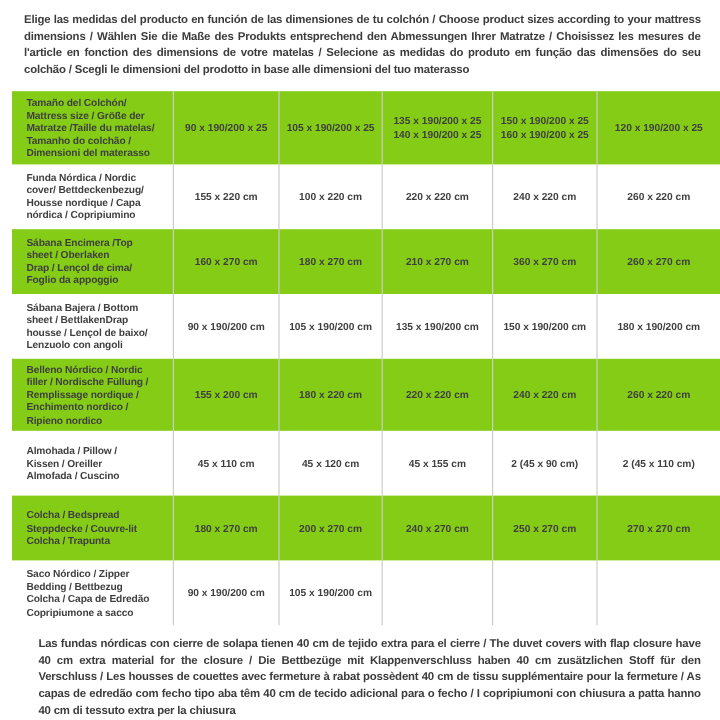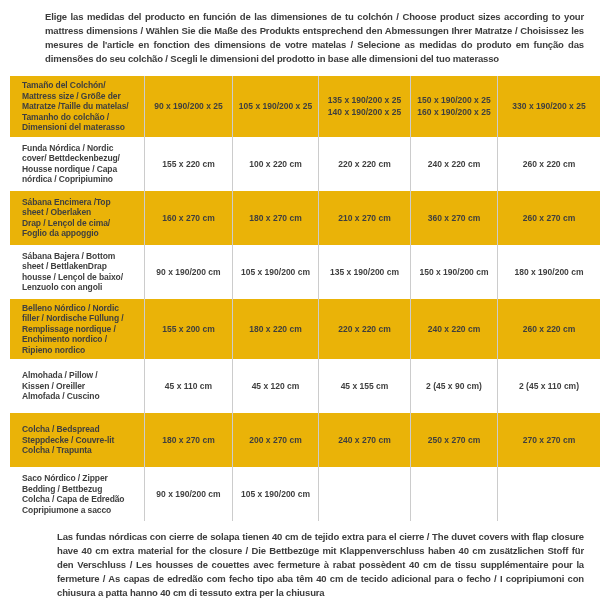--- a/index.html
+++ b/index.html
@@ -10,35 +10,34 @@
     font-family: "Liberation Sans", sans-serif;
     overflow: hidden;
   }
   .note {
     font-size: 9.5px;
     font-weight: bold;
     line-height: 14px;
     text-align: justify;
     letter-spacing: -0.15px;
     color: #3c3c3c;
-    margin-left: 25px;
   }
   .intro { padding: 10px 16px 0 20px; }
   .footer { padding: 9px 16px 0 32px; }
   .size-table {
     margin: 10px 0 0 10px;
     width: 590px;
   }
   .trow {
     display: grid;
     grid-template-columns: 134px 88px 86px 92px 87px minmax(0, 1fr);
     align-items: stretch;
     min-height: 54px;
   }
-  .trow.band { background: #eab308; }
+  .trow.band { background: #84cc16; }
   .tlabel {
     font-size: 8.5px;
     font-weight: bold;
     line-height: 10.5px;
     padding: 4px 2px 4px 12px;
     white-space: pre-line;
     display: flex;
     align-items: center;
     letter-spacing: -0.1px;
   }
@@ -67,21 +66,21 @@
 Mattress size / Größe der
 Matratze /Taille du matelas/
 Tamanho do colchão /
 Dimensioni del materasso</div>
     <div class="tcell">90 x 190/200 x 25</div>
     <div class="tcell">105 x 190/200 x 25</div>
     <div class="tcell">135 x 190/200 x 25
 140 x 190/200 x 25</div>
     <div class="tcell">150 x 190/200 x 25
 160 x 190/200 x 25</div>
-    <div class="tcell">330 x 190/200 x 25</div>
+    <div class="tcell">120 x 190/200 x 25</div>
   </div>
 
   <div class="trow">
     <div class="tlabel">Funda Nórdica /  Nordic
 cover/ Bettdeckenbezug/
 Housse nordique  / Capa
 nórdica / Copripiumino</div>
     <div class="tcell">155 x 220 cm</div>
     <div class="tcell">100 x 220 cm</div>
     <div class="tcell">220 x 220 cm</div>

